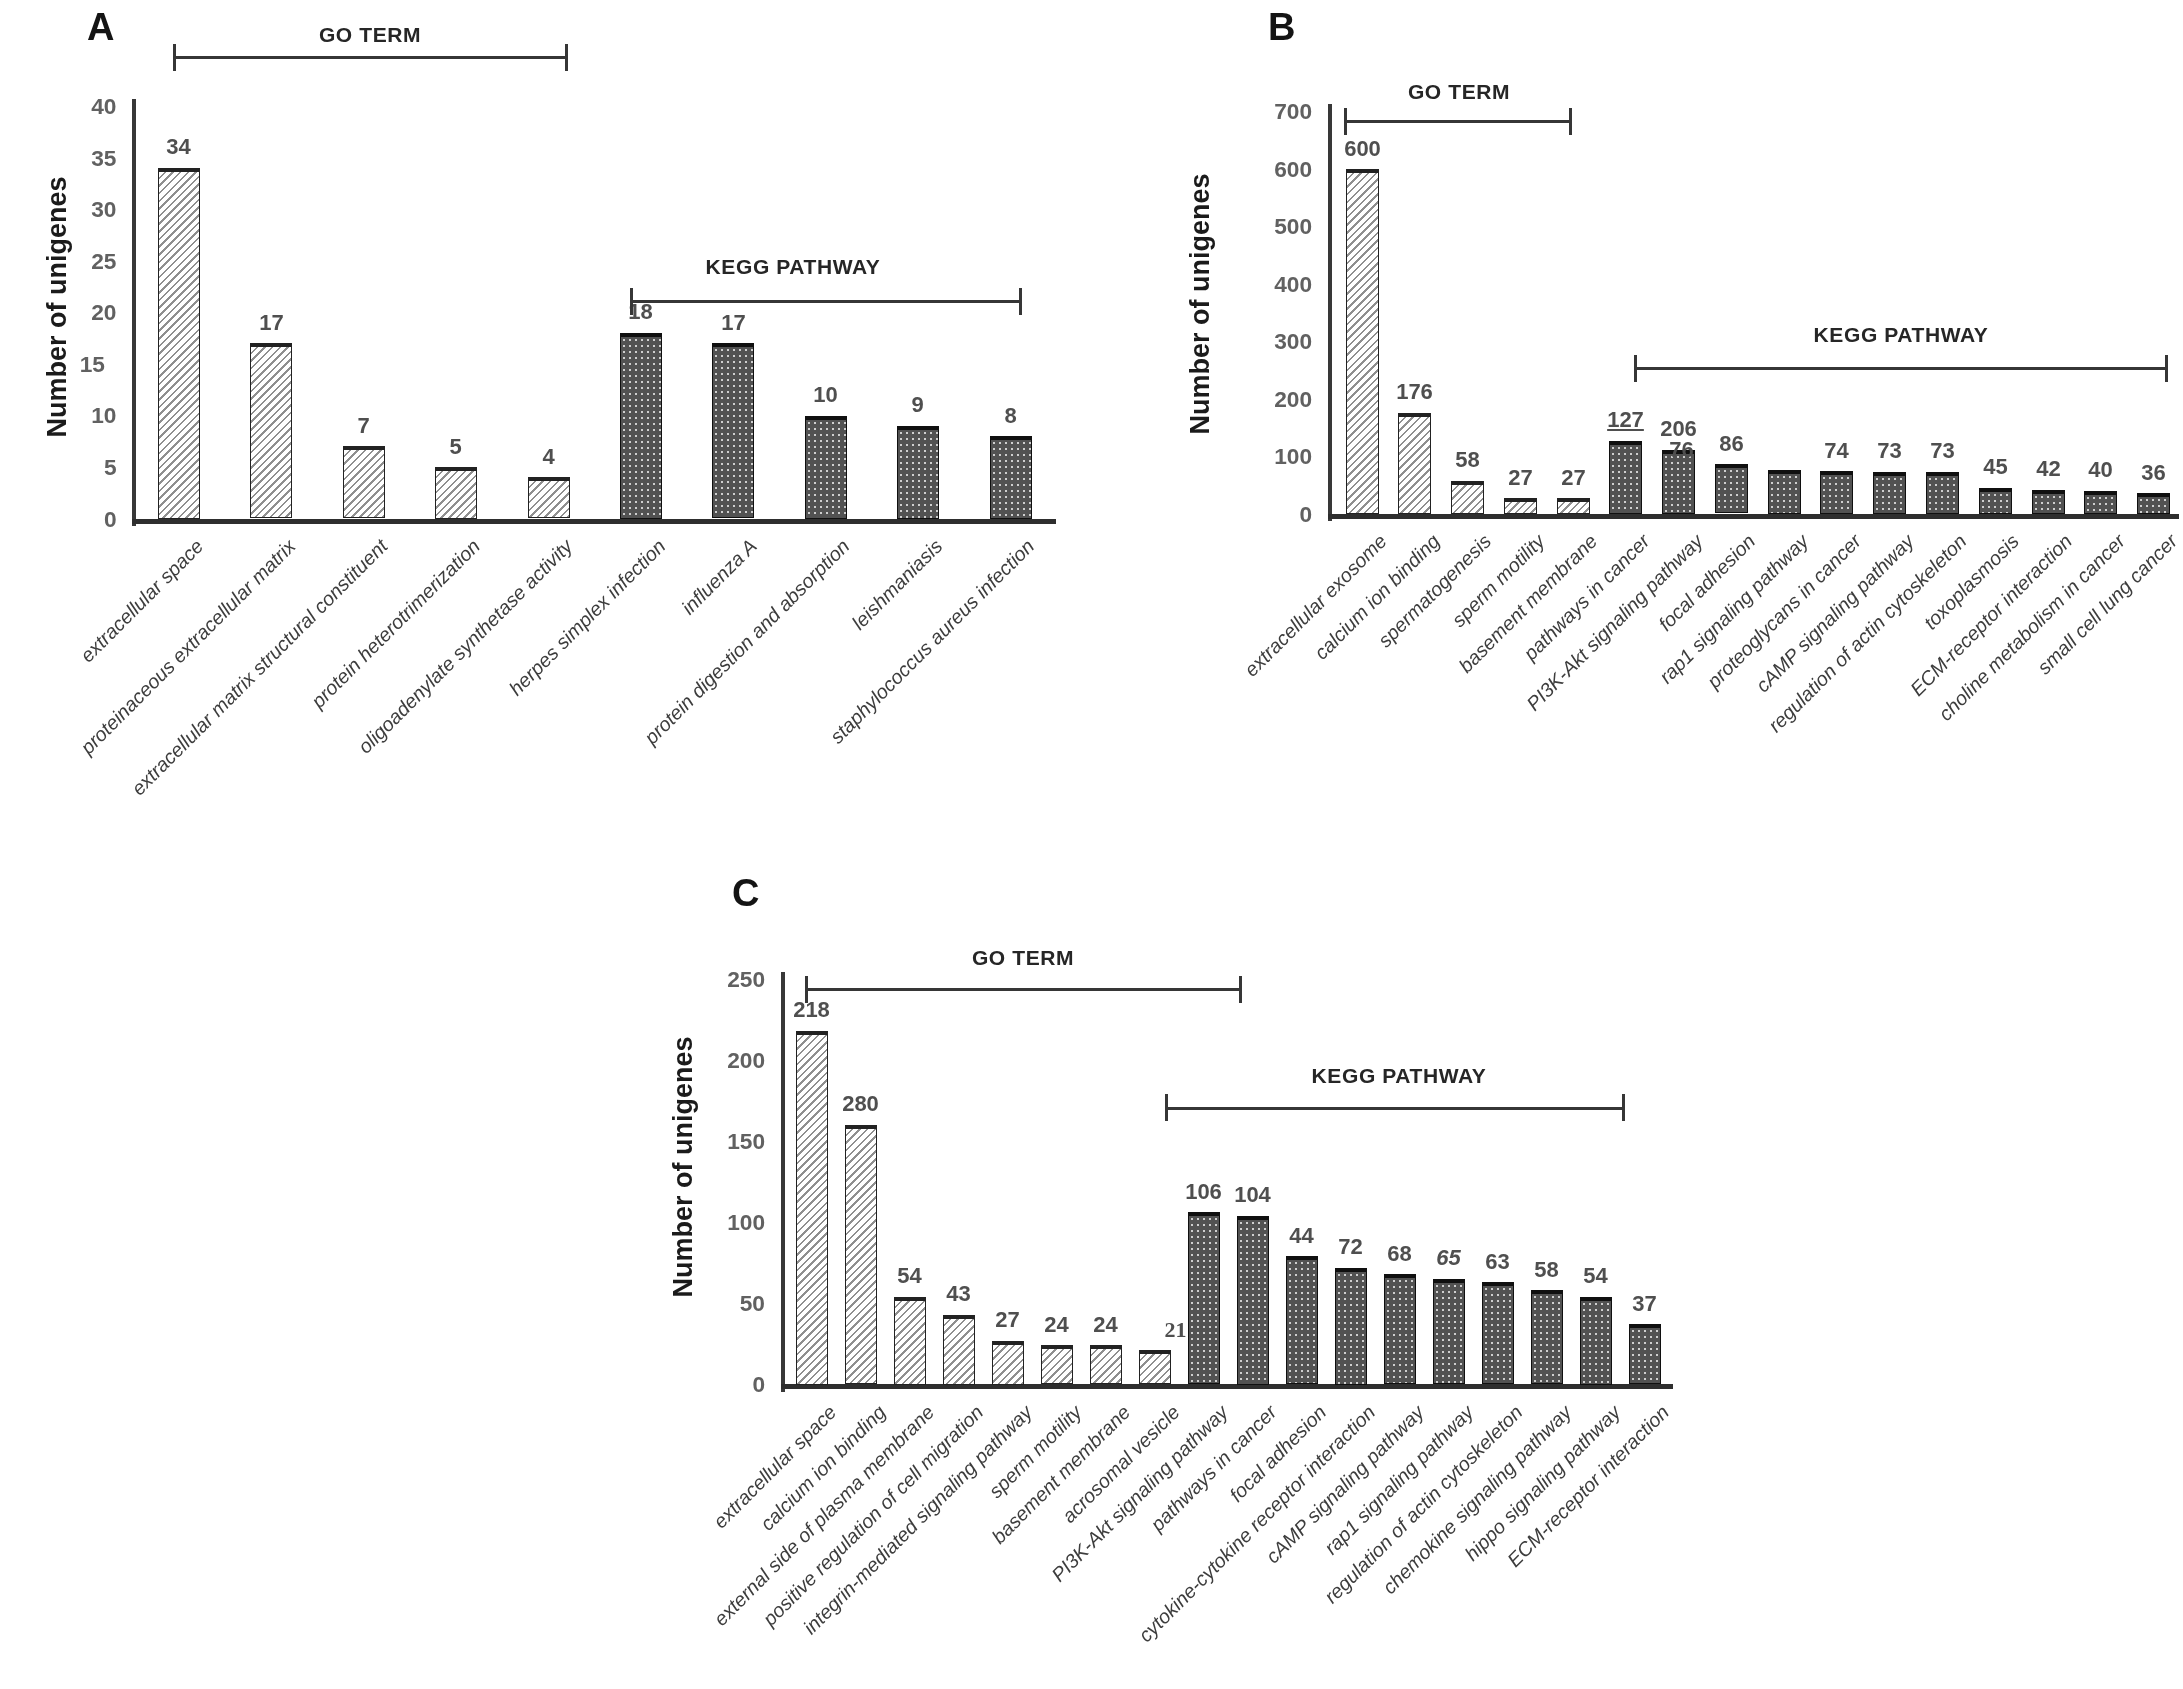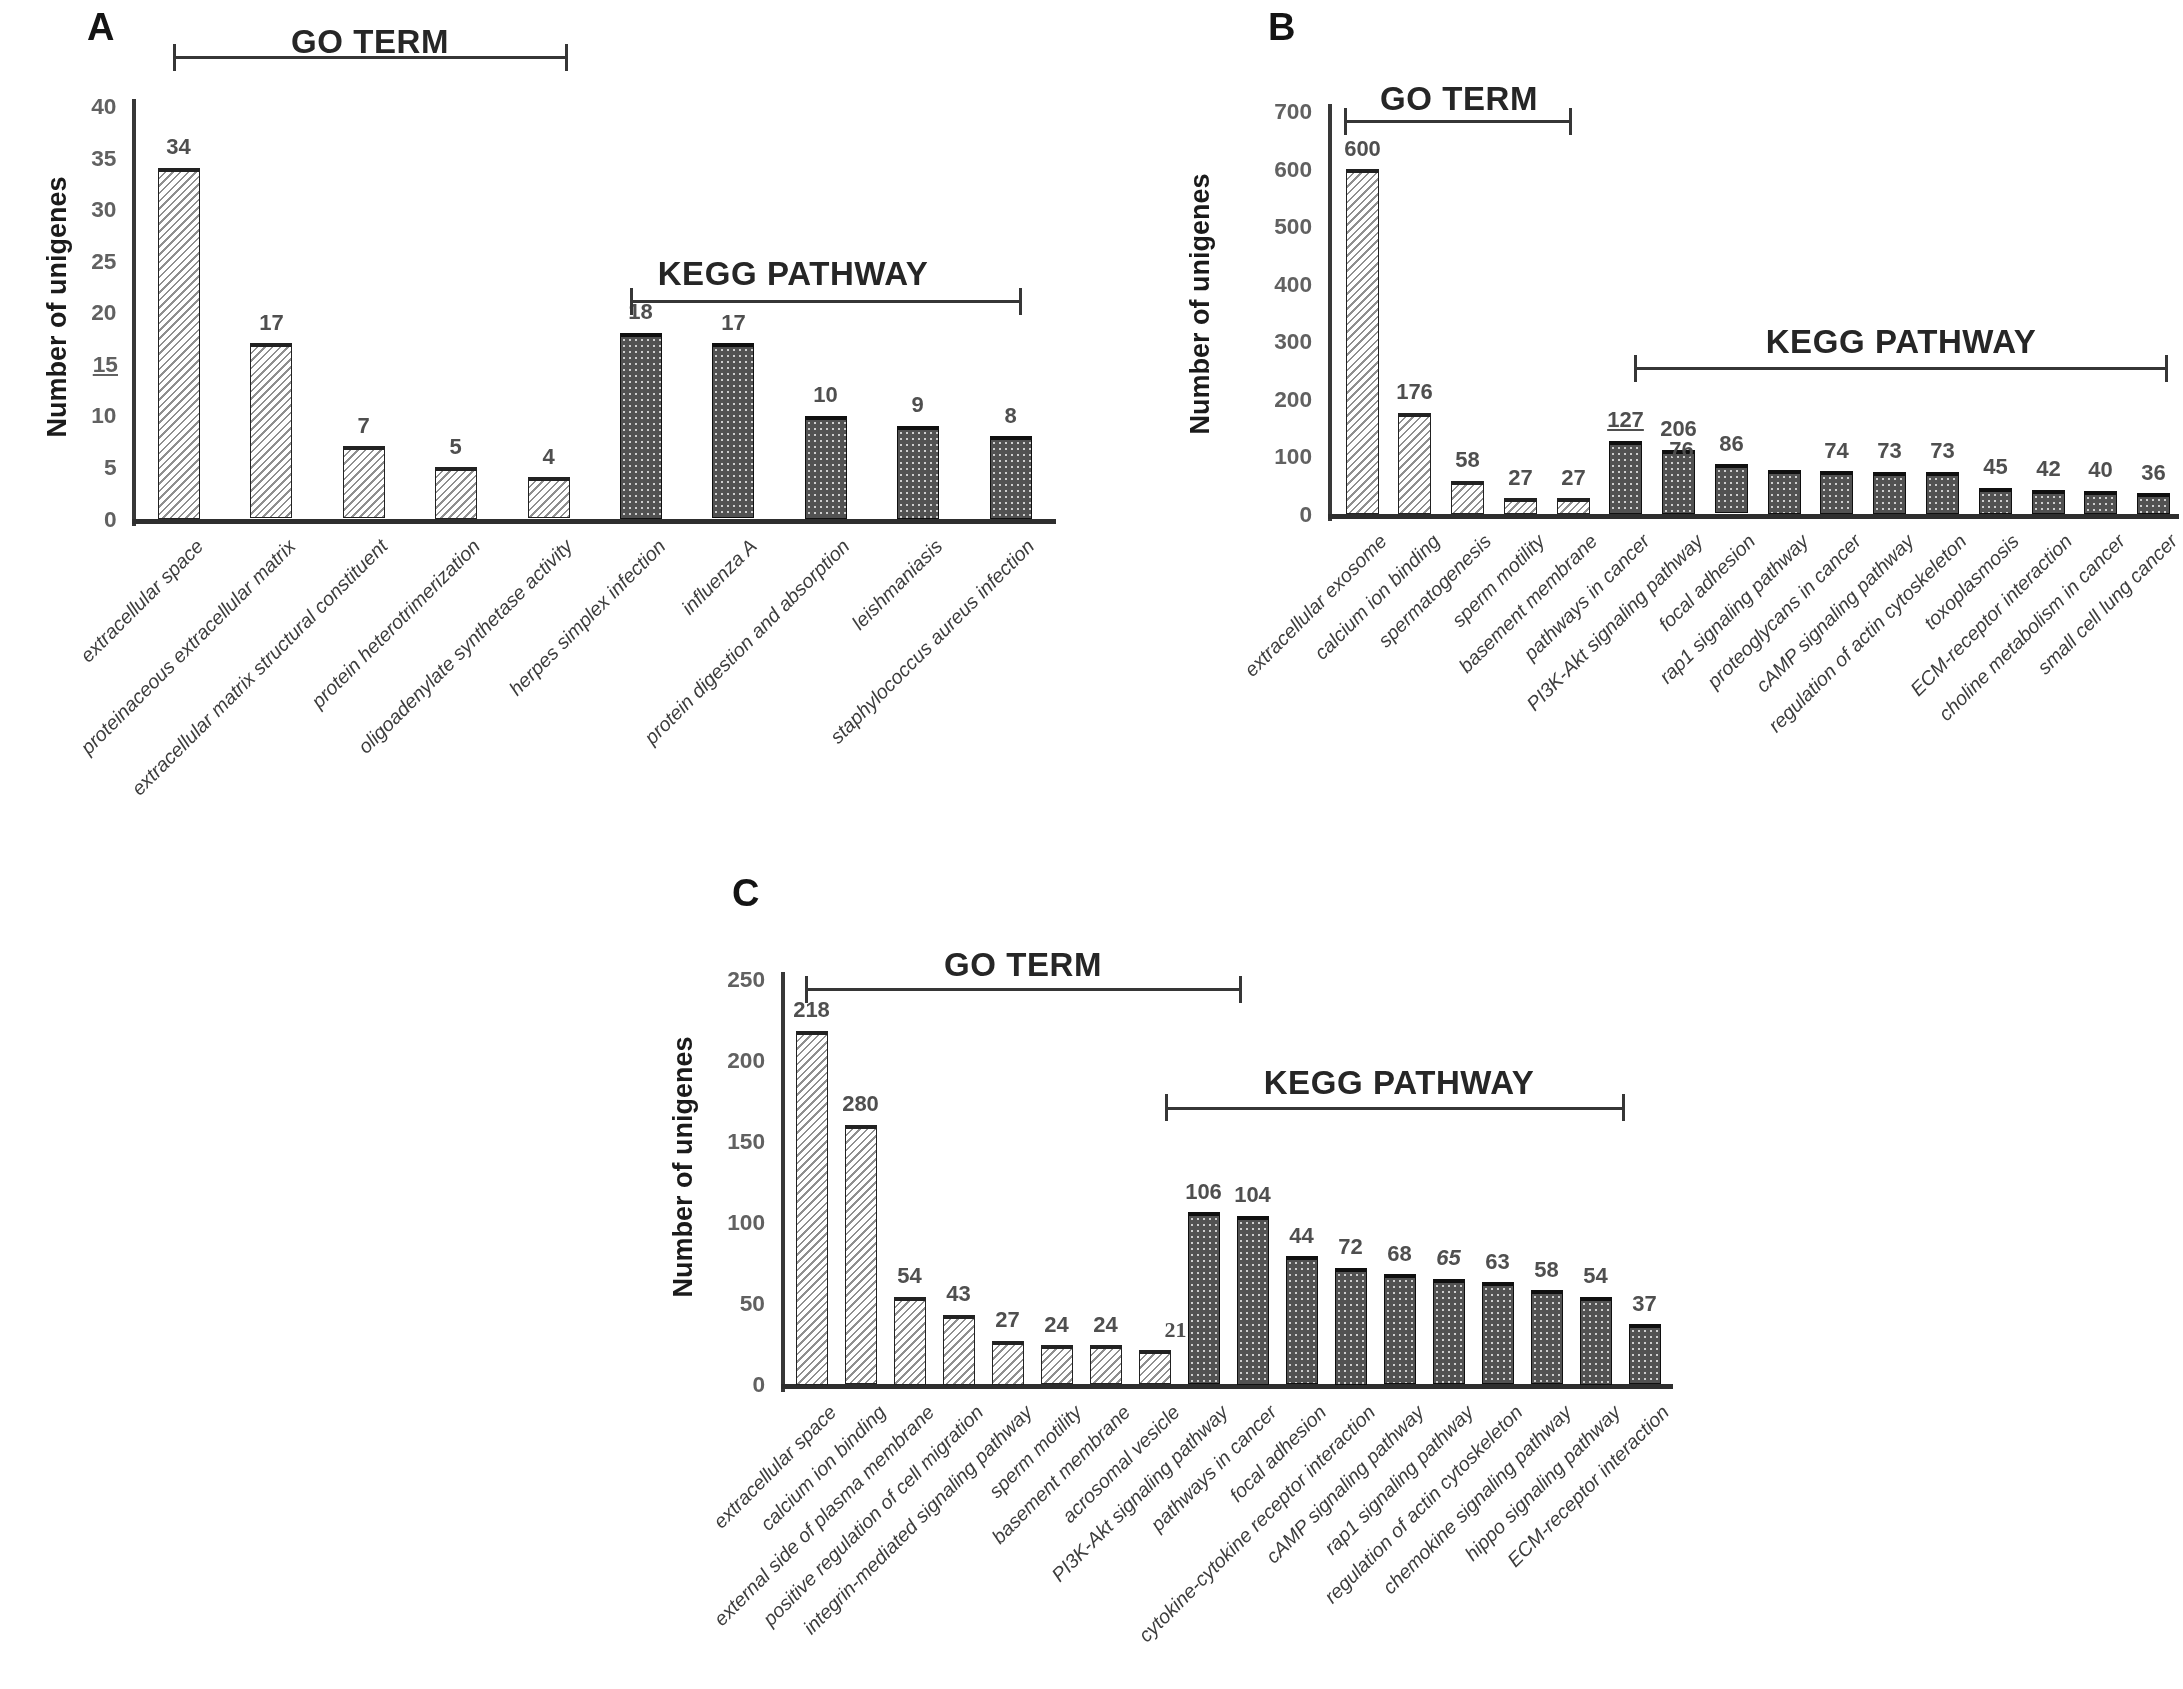--- a/index.html
+++ b/index.html
@@ -11,21 +11,21 @@
            font-size:27px;font-weight:700;color:#1b1b1b;transform:rotate(-90deg);}
   .vline,.hline{position:absolute;background:#383838;}
   .hline{background:#2e2e2e;}
   .ytick{position:absolute;height:26px;line-height:26px;font-size:22.7px;font-weight:700;
          color:#616161;text-align:right;}
   .val{position:absolute;height:27.4px;line-height:27.4px;font-size:22px;font-weight:700;
        color:#4f4f4f;text-align:center;}
   .xlab{position:absolute;white-space:nowrap;height:24px;line-height:24px;font-size:19.7px;
         font-style:italic;font-weight:500;color:#3d3d3d;transform:rotate(-45deg);
         transform-origin:100% 0;}
-  .blabel{position:absolute;font-size:33px;font-weight:700;color:#262626;white-space:nowrap;
+  .blabel{position:absolute;font-size:21px;font-weight:700;color:#262626;white-space:nowrap;
           transform:translateX(-50%);letter-spacing:0.6px;text-align:right;}
   .bline{position:absolute;height:3px;background:#363636;}
   .btick{position:absolute;width:3px;height:27.4px;background:#363636;}
   .bar{position:absolute;box-sizing:border-box;border:1.8px solid #222222;border-top-width:4.2px;}
   .bar.go{background:repeating-linear-gradient(135deg,#ffffff 0px,#ffffff 3.6px,#8f8f8f 3.6px,#8f8f8f 5.4px);}
   .bar.kegg{background-color:#525252;border-color:#101010;
             background-image:radial-gradient(circle,#cfcfcf 1px,transparent 1.3px);
             background-size:6px 6px;}
 </style>
 </head>
@@ -33,21 +33,21 @@
 
 <div class="figure">
   <div class="panel">
       <div class="panel-letter" style="left: 87px; top: 6px;">A</div>
       <div class="y-title" style="left: -134px; top: 291px;">Number of unigenes</div>
       <div class="vline" style="left: 132px; top: 99px; width: 3.6px; height: 427px;"></div>
       <div class="hline" style="left: 132px; top: 519px; width: 924px; height: 5.4px;"></div>
       <div class="ytick" style="left: 15.5px; top: 506px; width: 101px;">0</div>
       <div class="ytick" style="left: 15.5px; top: 454px; width: 101px;">5</div>
       <div class="ytick" style="left: 15.5px; top: 402px; width: 101px;">10</div>
-      <div class="ytick" style="left: 17px; top: 351px; width: 101px; text-decoration: underline;">15</div>
+      <div class="ytick" style="left: 4px; top: 351px; width: 101px;">15</div>
       <div class="ytick" style="left: 15.5px; top: 299px; width: 101px;">20</div>
       <div class="ytick" style="left: 15.5px; top: 248px; width: 101px;">25</div>
       <div class="ytick" style="left: 15.5px; top: 196px; width: 101px;">30</div>
       <div class="ytick" style="left: 15.5px; top: 145px; width: 101px;">35</div>
       <div class="ytick" style="left: 15.5px; top: 93px; width: 101px;">40</div>
       <div class="bar go" style="left: 158px; top: 168px; width: 42px; height: 351px;"></div>
       <div class="val" style="left: 131px; top: 133px; width: 95px;">34</div>
       <div class="xlab" style="top: 534px; right: 1992px;">extracellular space</div>
       <div class="bar go" style="left: 250px; top: 343px; width: 42px; height: 175px;"></div>
       <div class="val" style="left: 224px; top: 309px; width: 95px;">17</div>

